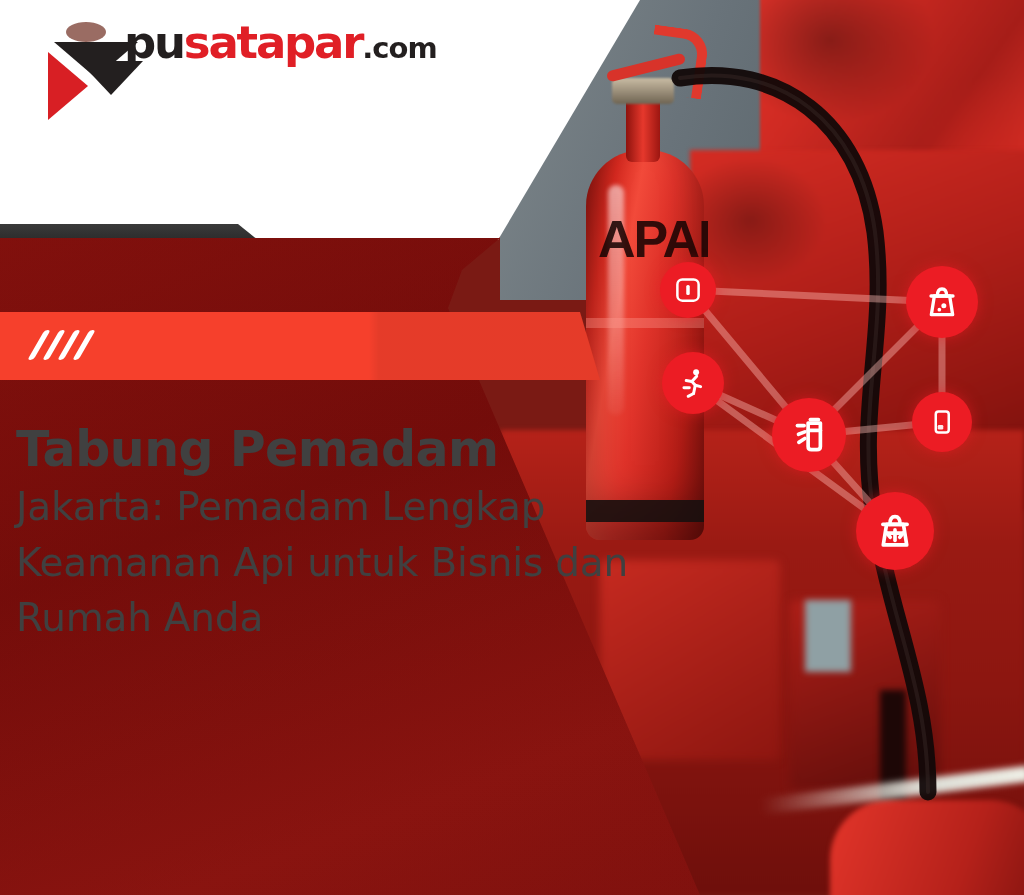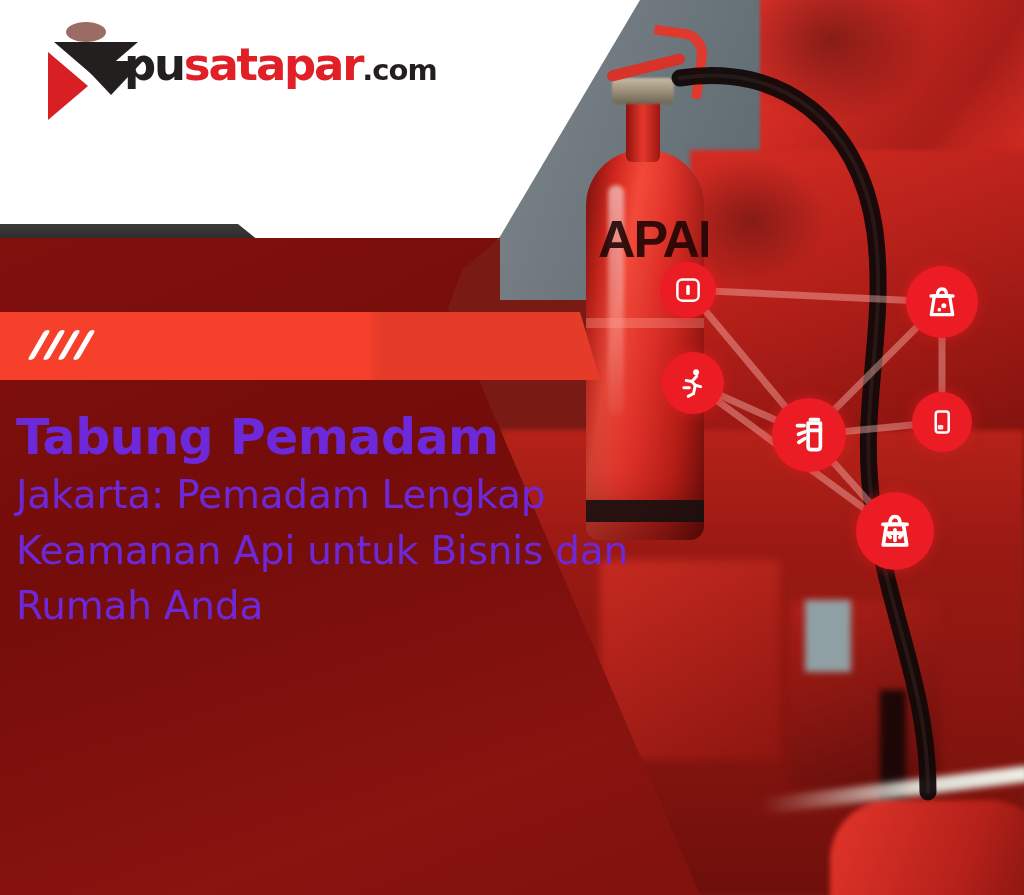--- a/index.html
+++ b/index.html
@@ -132,21 +132,21 @@
   
   .white-block{
     position:absolute;left:0;top:0;width:640px;height:240px;
     background:#ffffff;
     clip-path:polygon(0 0, 640px 0, 498px 240px, 0 240px);
   }
 
   
   .logo{
     position:absolute;left:40px;top:16px;
-    display:flex;align-items:center;gap:2px;
+    display:flex;gap:2px;
   }
   .logo-mark{position:relative;width:88px;height:92px;}
   .logo-head{
     position:absolute;left:26px;top:6px;width:40px;height:20px;
     background:#9a6c63;border-radius:50%;
   }
   .logo-tri-top{
     position:absolute;left:14px;top:26px;width:0;height:0;
     border-left:42px solid transparent;border-right:42px solid transparent;
     border-top:36px solid #231f1f;
@@ -207,22 +207,22 @@
     position:absolute;left:36px;top:330px;
     display:flex;gap:9px;
   }
   .slash{
     width:6px;height:30px;background:#ffffff;border-radius:3px;
     transform:skewX(-30deg);
   }
 
   
   .headline{
-    position:absolute;left:16px;top:412px;width:650px;
-    color:#6d28d9;
+    position:absolute;left:16px;top:424px;width:650px;
+    color:#404040;
   }
   .headline h1{
     margin:0;
     font-family:"DejaVu Sans",sans-serif;
     font-weight:700;font-size:49px;line-height:1.05;
     letter-spacing:-.5px;
   }
   .headline h2{
     margin:4px 0 0 0;
     font-family:"DejaVu Sans",sans-serif;

